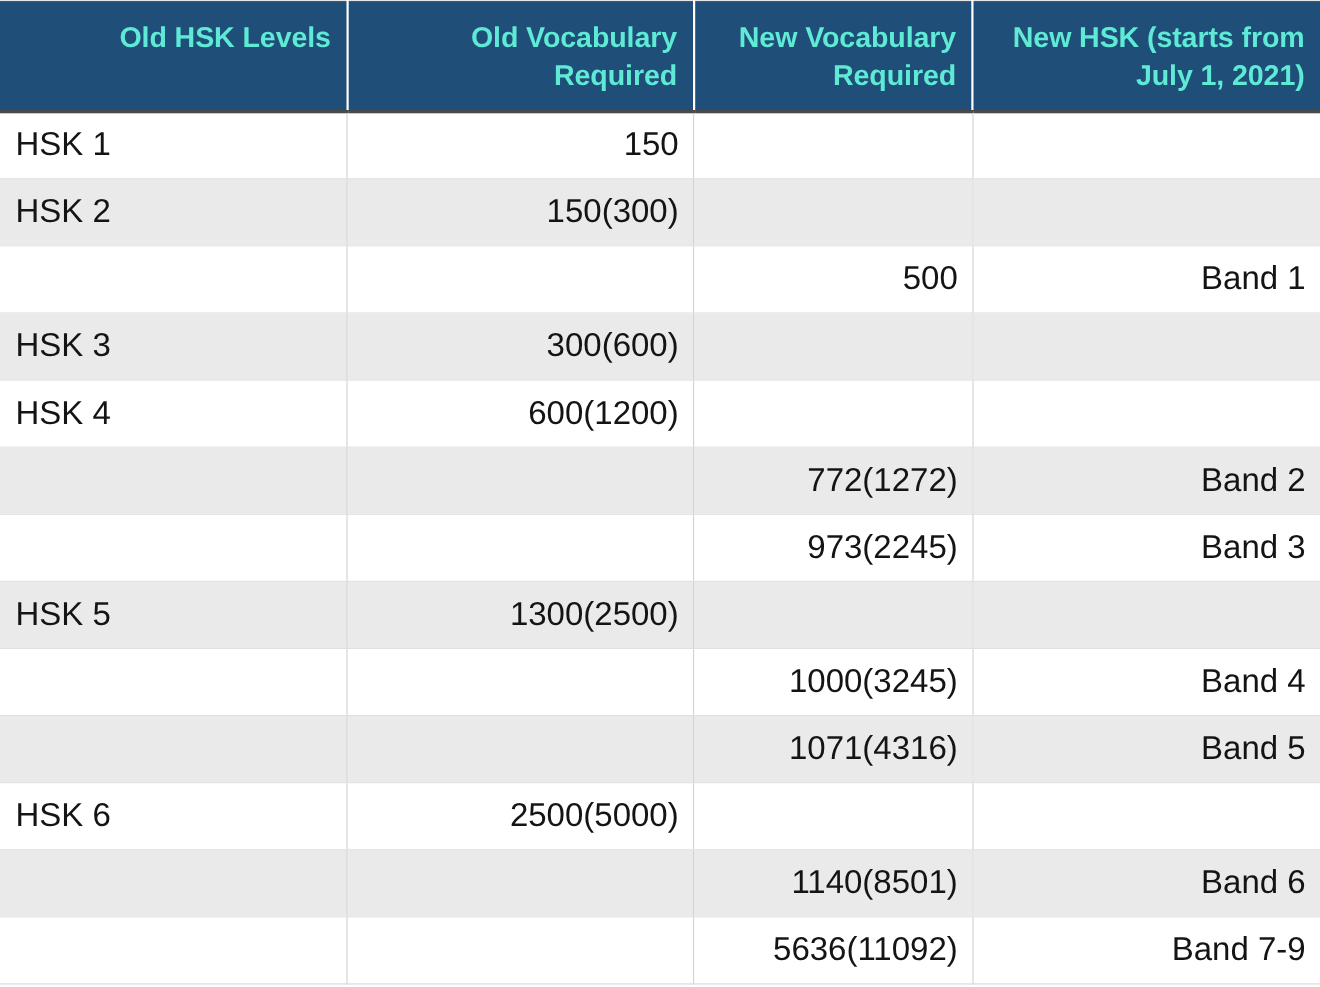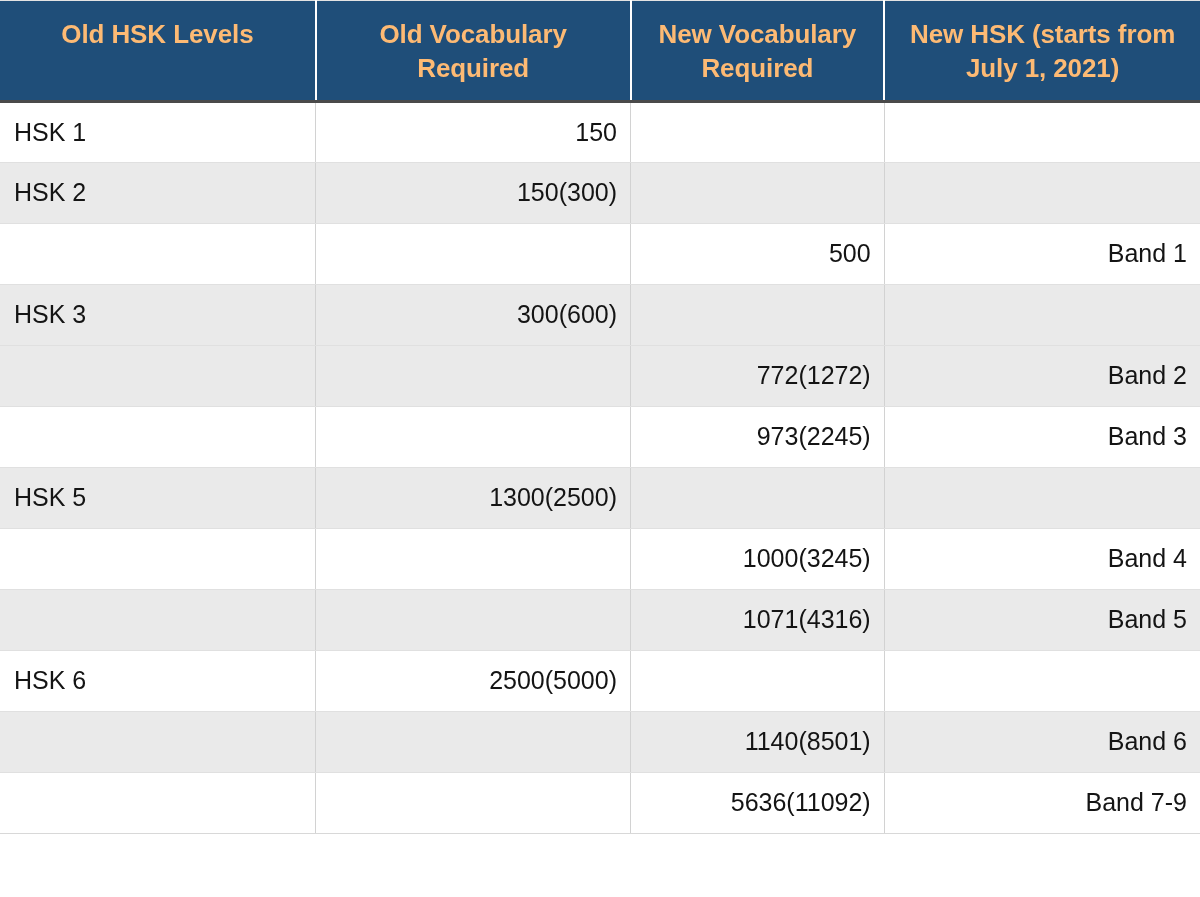--- a/index.html
+++ b/index.html
@@ -26,40 +26,40 @@
   .col-old-vocab      { width: 299px; margin-left: 10px; }
   .col-new-vocab      { width: 241px; }
   .col-new-level      { width: 300px; }
 
   
   thead tr {
     background: #1F4E79;
   }
   thead th {
     background: #1F4E79;
-    color: #fdba74;
+    color: #5eead4;
     font-size: 26px;
     font-weight: bold;
     line-height: 1.32;
-    text-align: center;
+    text-align: right;
     vertical-align: top;
     padding: 16px 14px 14px 14px;
     height: 64px;
     box-sizing: border-box;
     border-right: 2px solid #ffffff;
     border-bottom: 3px solid #4a4a4a;
     letter-spacing: -0.1px;
   }
   thead th.col-new-level { border-right: none; }
 
   
   tbody td {
     height: 61px;
     box-sizing: border-box;
-    font-size: 25px;
+    font-size: 30px;
     color: #141414;
     font-weight: normal;
     vertical-align: middle;
     border-right: 1px solid #d2d2d2;
     border-bottom: 1px solid #e0e0e0;
     white-space: nowrap;
     overflow: hidden;
   }
   tbody td.col-new-level { border-right: none; }
 
@@ -108,20 +108,26 @@
         <td class="col-old-vocab align-right"></td>
         <td class="col-new-vocab align-right">500</td>
         <td class="col-new-level align-right">Band 1</td>
       </tr>
       <tr class="row-gray">
         <td class="col-old-level align-left">HSK 3</td>
         <td class="col-old-vocab align-right">300(600)</td>
         <td class="col-new-vocab align-right"></td>
         <td class="col-new-level align-right"></td>
       </tr>
+      <tr class="row-white">
+        <td class="col-old-level align-left">HSK 4</td>
+        <td class="col-old-vocab align-right">600(1200)</td>
+        <td class="col-new-vocab align-right"></td>
+        <td class="col-new-level align-right"></td>
+      </tr>
       <tr class="row-gray">
         <td class="col-old-level align-left"></td>
         <td class="col-old-vocab align-right"></td>
         <td class="col-new-vocab align-right">772(1272)</td>
         <td class="col-new-level align-right">Band 2</td>
       </tr>
       <tr class="row-white">
         <td class="col-old-level align-left"></td>
         <td class="col-old-vocab align-right"></td>
         <td class="col-new-vocab align-right">973(2245)</td>

